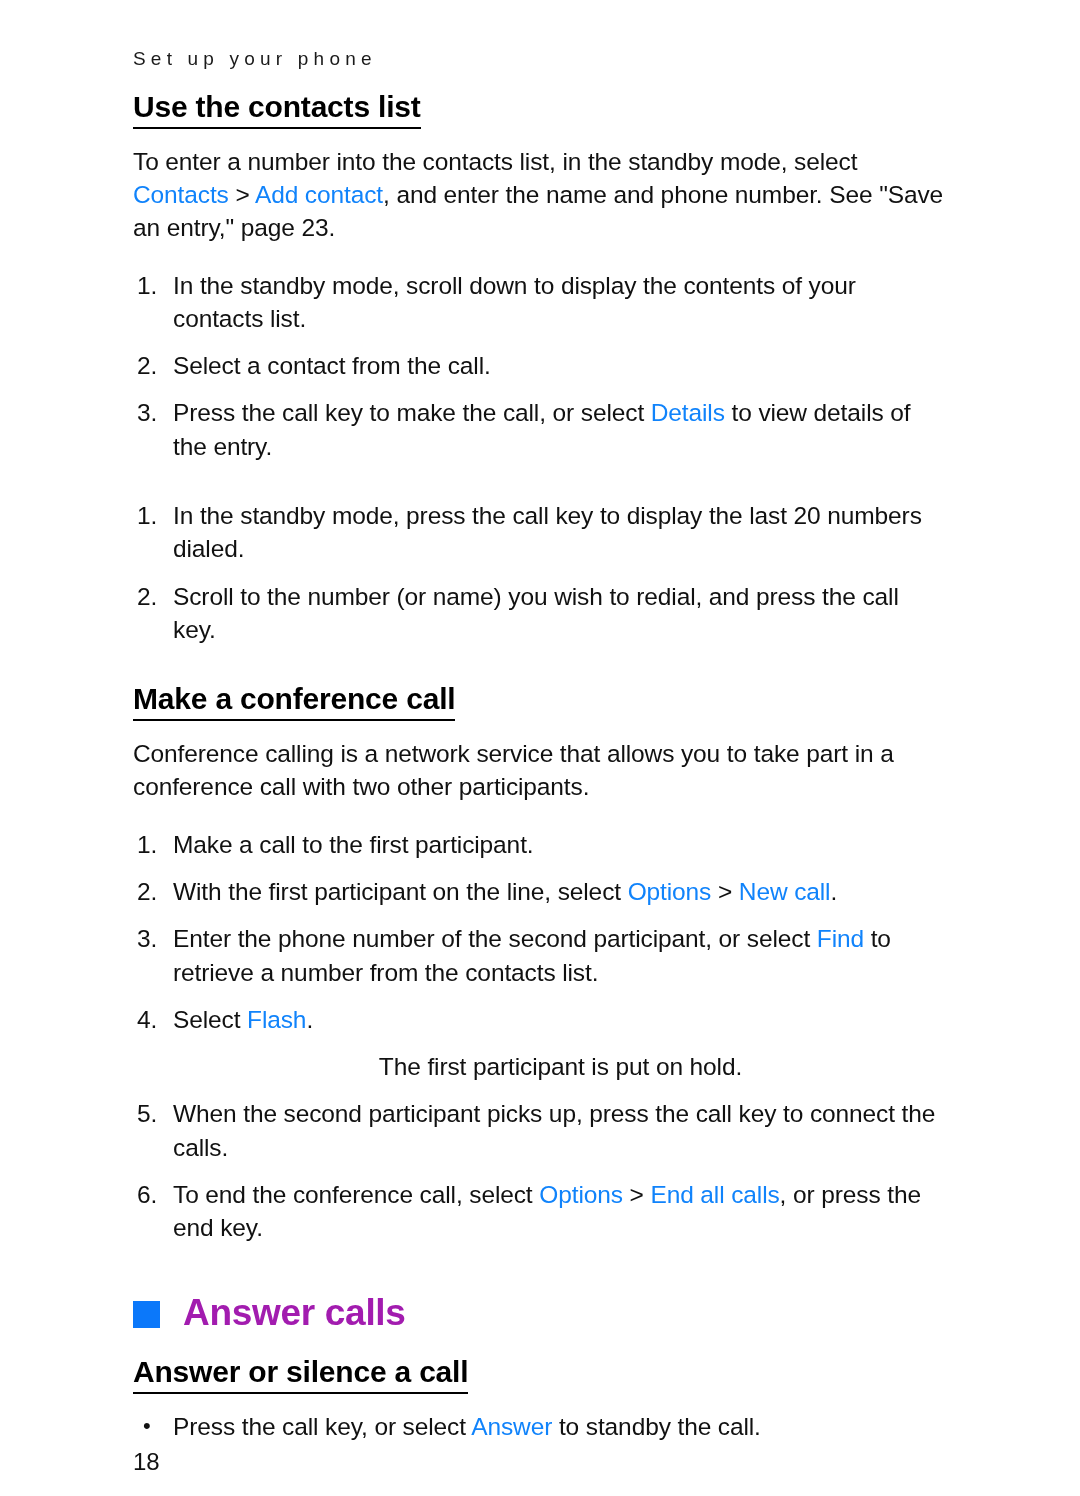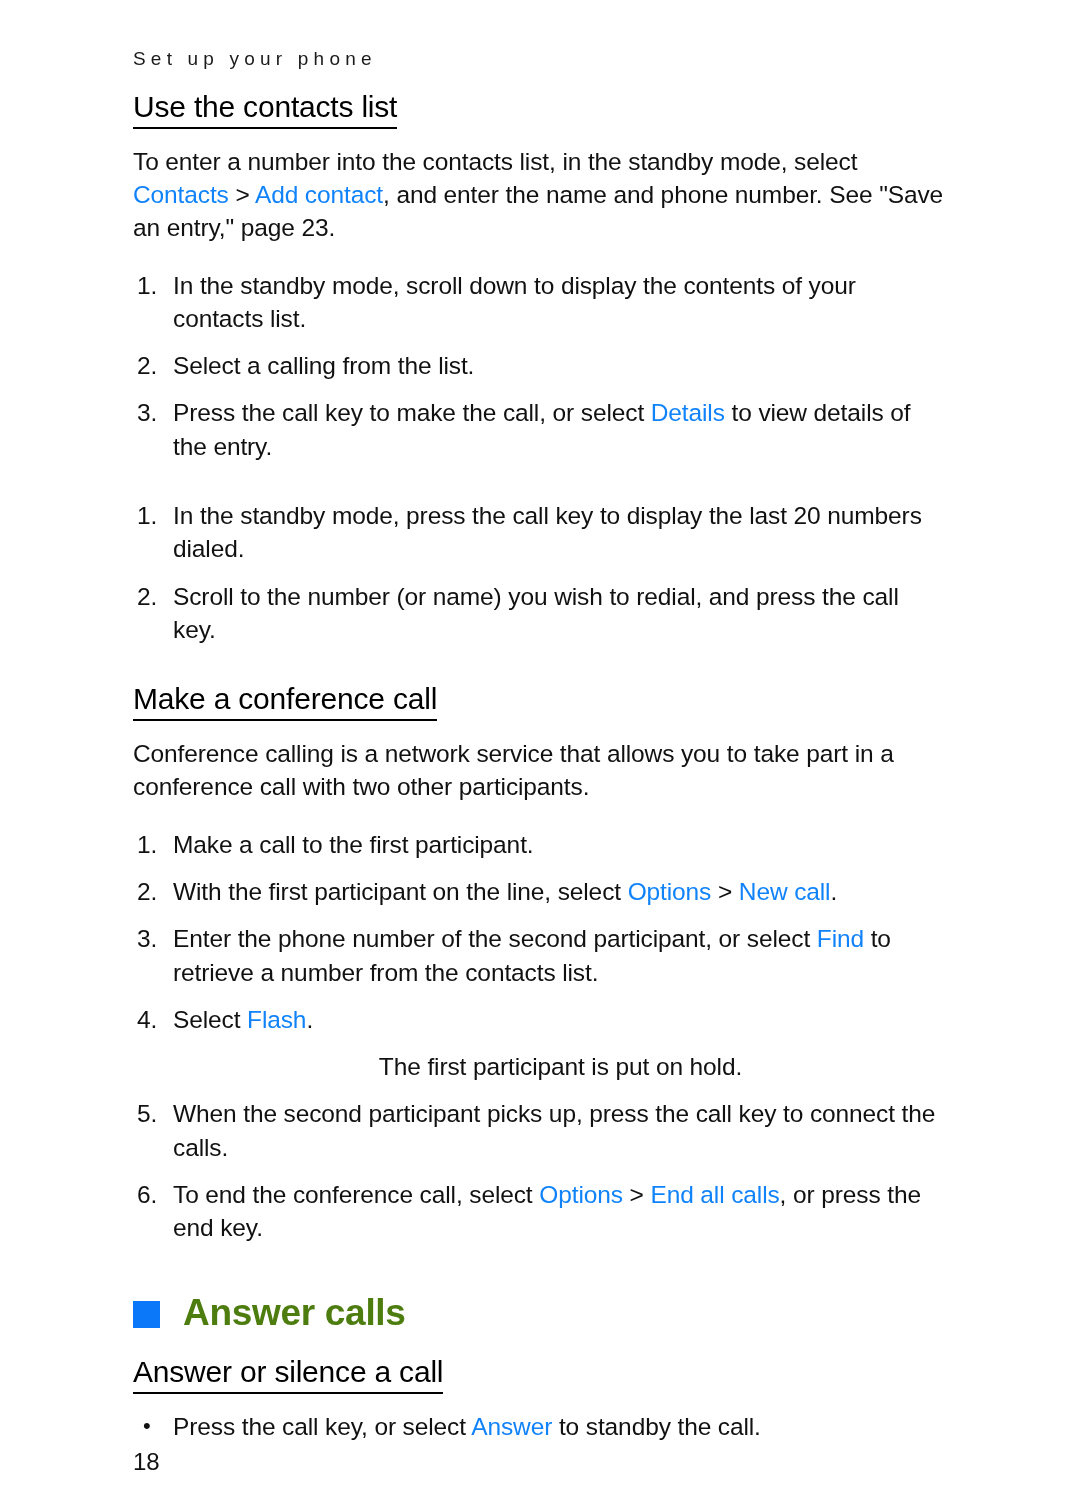--- a/index.html
+++ b/index.html
@@ -41,35 +41,35 @@
   .content {
     position: absolute;
     left: 133px;
     top: 90px;
     width: 815px;
   }
 
   
   h2.sub-head {
     font-size: 30px;
-    font-weight: normal;
+    font-weight: bold;
     color: #000000;
     margin: 0;
     padding: 0 0 3px 0;
     display: inline-block;
     border-bottom: 2.5px solid #000000;
     line-height: 1.12;
     letter-spacing: -0.2px;
   }
   .head-wrap { margin: 0 0 16px 0; }
 
   h1.chapter-head {
     font-size: 37px;
     font-weight: bold;
-    color: #4d7c0f;
+    color: #a21caf;
     margin: 0;
     line-height: 1.1;
     display: flex;
     align-items: center;
     letter-spacing: -0.3px;
   }
   .chapter-bullet {
     width: 27px;
     height: 27px;
     background: #0b78fa;
@@ -165,21 +165,21 @@
 
     <p class="body"><span>To enter a number into the contacts list, in the standby mode, select </span><span class="ui">Contacts</span><span class="sep"> &gt; </span><span class="ui">Add contact</span><span>, and enter the name and phone number. See "Save an entry," page 23.</span></p>
 
     <div class="gap-sm"></div>
 
     <ol class="numlist">
       <li>
         <span class="marker">1.</span><span>In the standby mode, scroll down to display the contents of your contacts list.</span>
       </li>
       <li>
-        <span class="marker">2.</span><span>Select a calling from the list.</span>
+        <span class="marker">2.</span><span>Select a contact from the call.</span>
       </li>
       <li>
         <span class="marker">3.</span><span>Press the call key to make the call, or select </span><span class="ui">Details</span><span> to view details of the entry.</span>
       </li>
     </ol>
 
     <div class="gap-md"></div>
 
 
     <ol class="numlist">

